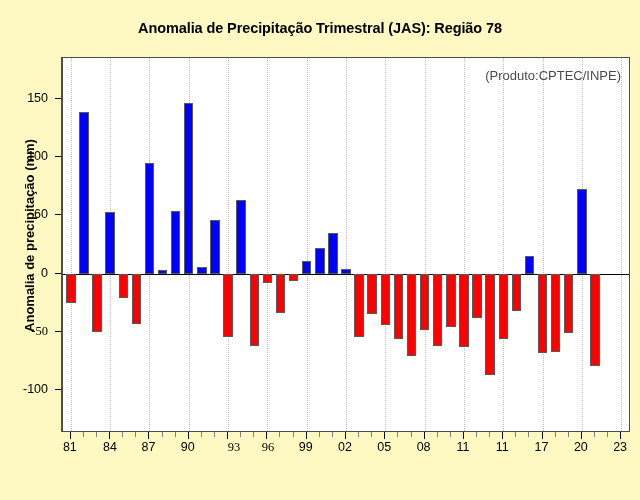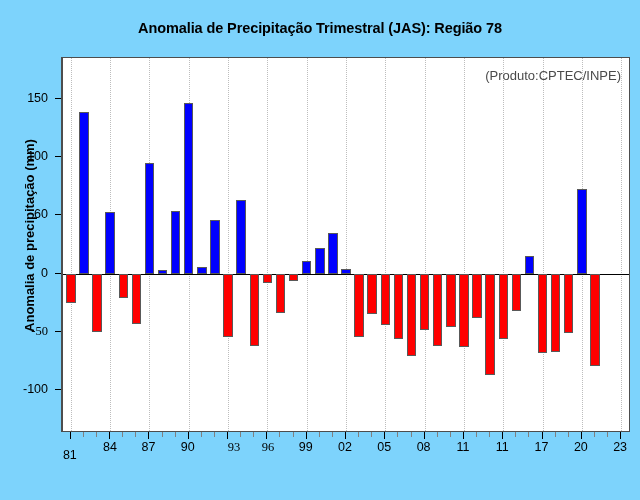--- a/index.html
+++ b/index.html
@@ -12,21 +12,21 @@
     height: 500px;
     font-family: "Liberation Sans", sans-serif;
     overflow: hidden;
     position: relative;
   }
   #figure {
     position: absolute;
     left: 0; top: 0;
     width: 640px;
     height: 500px;
-    background: #7dd3fc;
+    background: #fef9c3;
   }
   #chart-title {
     position: absolute;
     left: 0;
     top: 20px;
     width: 640px;
     text-align: center;
     font-size: 14.5px;
     font-weight: bold;
     color: #000000;
@@ -293,21 +293,21 @@
       <div class="xtick-mark minor" style="left: 466.426px; height: 5px;"></div>
       <div class="xtick-mark" style="left: 479.528px; height: 7px;"></div>
       <div class="xtick-mark minor" style="left: 492.63px; height: 5px;"></div>
       <div class="xtick-mark minor" style="left: 505.731px; height: 5px;"></div>
       <div class="xtick-mark" style="left: 518.833px; height: 7px;"></div>
       <div class="xtick-mark minor" style="left: 531.935px; height: 5px;"></div>
       <div class="xtick-mark minor" style="left: 545.037px; height: 5px;"></div>
       <div class="xtick-mark" style="left: 558.139px; height: 7px;"></div>
     </div>
   <div id="x-axis-labels">
-      <div class="xtick-label" style="left: 7.86111px; margin-top: 8px;">81</div>
+      <div class="xtick-label" style="left: 7.86111px;">81</div>
       <div class="xtick-label" style="left: 48px;">84</div>
       <div class="xtick-label" style="left: 86.4722px;">87</div>
       <div class="xtick-label" style="left: 125.778px;">90</div>
       <div class="xtick-label" style="left: 172px; font-family: Liberation Serif, serif;">93</div>
       <div class="xtick-label" style="left: 206px; font-family: Liberation Serif, serif;">96</div>
       <div class="xtick-label" style="left: 243.694px;">99</div>
       <div class="xtick-label" style="left: 283px;">02</div>
       <div class="xtick-label" style="left: 322.306px;">05</div>
       <div class="xtick-label" style="left: 361.611px;">08</div>
       <div class="xtick-label" style="left: 400.917px;">11</div>

